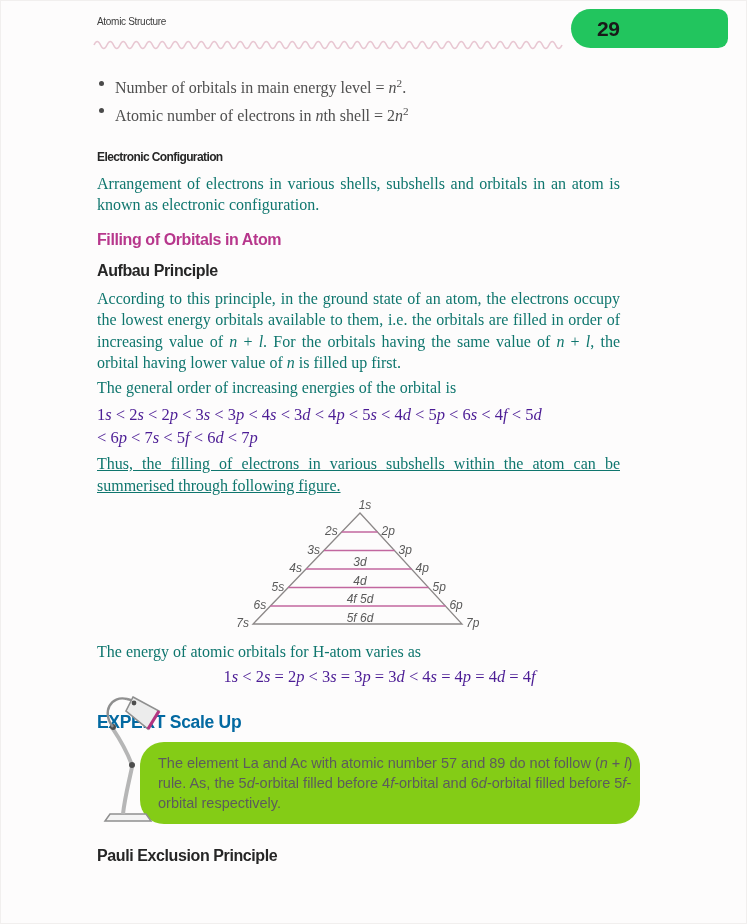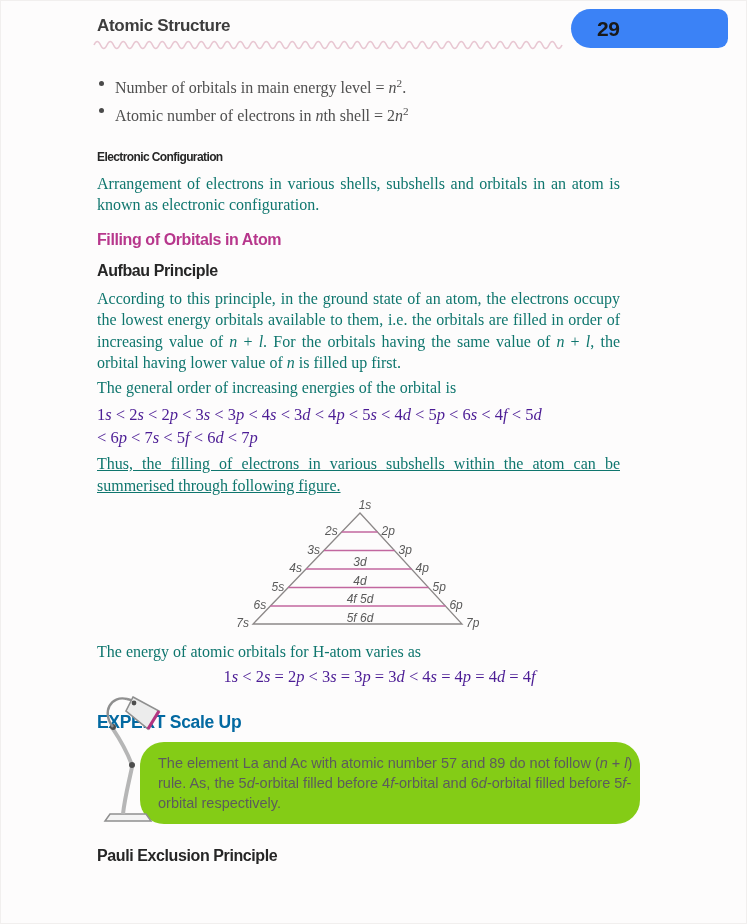--- a/index.html
+++ b/index.html
@@ -6,27 +6,27 @@
   html,body { background:#e9e7e6; }
   .page {
     position:relative; width:747px; height:924px; margin:0 auto;
     background:#fdfcfc; overflow:hidden;
     box-shadow: inset 0 0 0 1px #f1efee;
     font-family:"Liberation Serif", serif; color:#4f4f4f;
   }
   
   .chapter-title{
     position:absolute; left:97px; top:16px;
-    font-family:"Liberation Sans", sans-serif; font-weight:bold;
-    font-size:17px; color:#3d3d3d; letter-spacing:-0.3px;
+    font-family:"Liberation Sans", sans-serif; font-weight:normal;
+    font-size:10px; color:#3d3d3d; letter-spacing:-0.3px;
   }
   .wavy{ position:absolute; left:93px; top:36px; }
   .page-badge{
     position:absolute; left:571px; top:9px; width:157px; height:39px;
-    background:#3b82f6; border-radius:20px 10px 10px 20px;
+    background:#22c55e; border-radius:20px 10px 10px 20px;
   }
   .page-badge span{
     display:inline-block; padding-left:26px; line-height:39px;
     font-family:"Liberation Sans", sans-serif; font-weight:bold;
     font-size:21px; color:#191919; letter-spacing:-0.5px;
   }
   
   .content{ position:absolute; left:97px; top:0; width:523px; }
   .it{ font-style:italic; }
   sup{ font-size:70%; }

